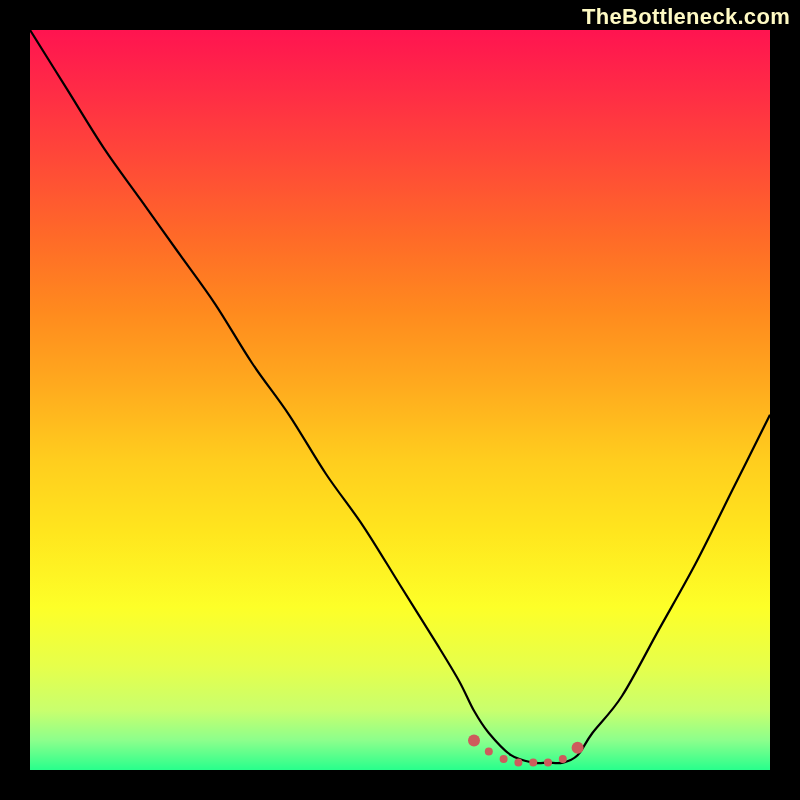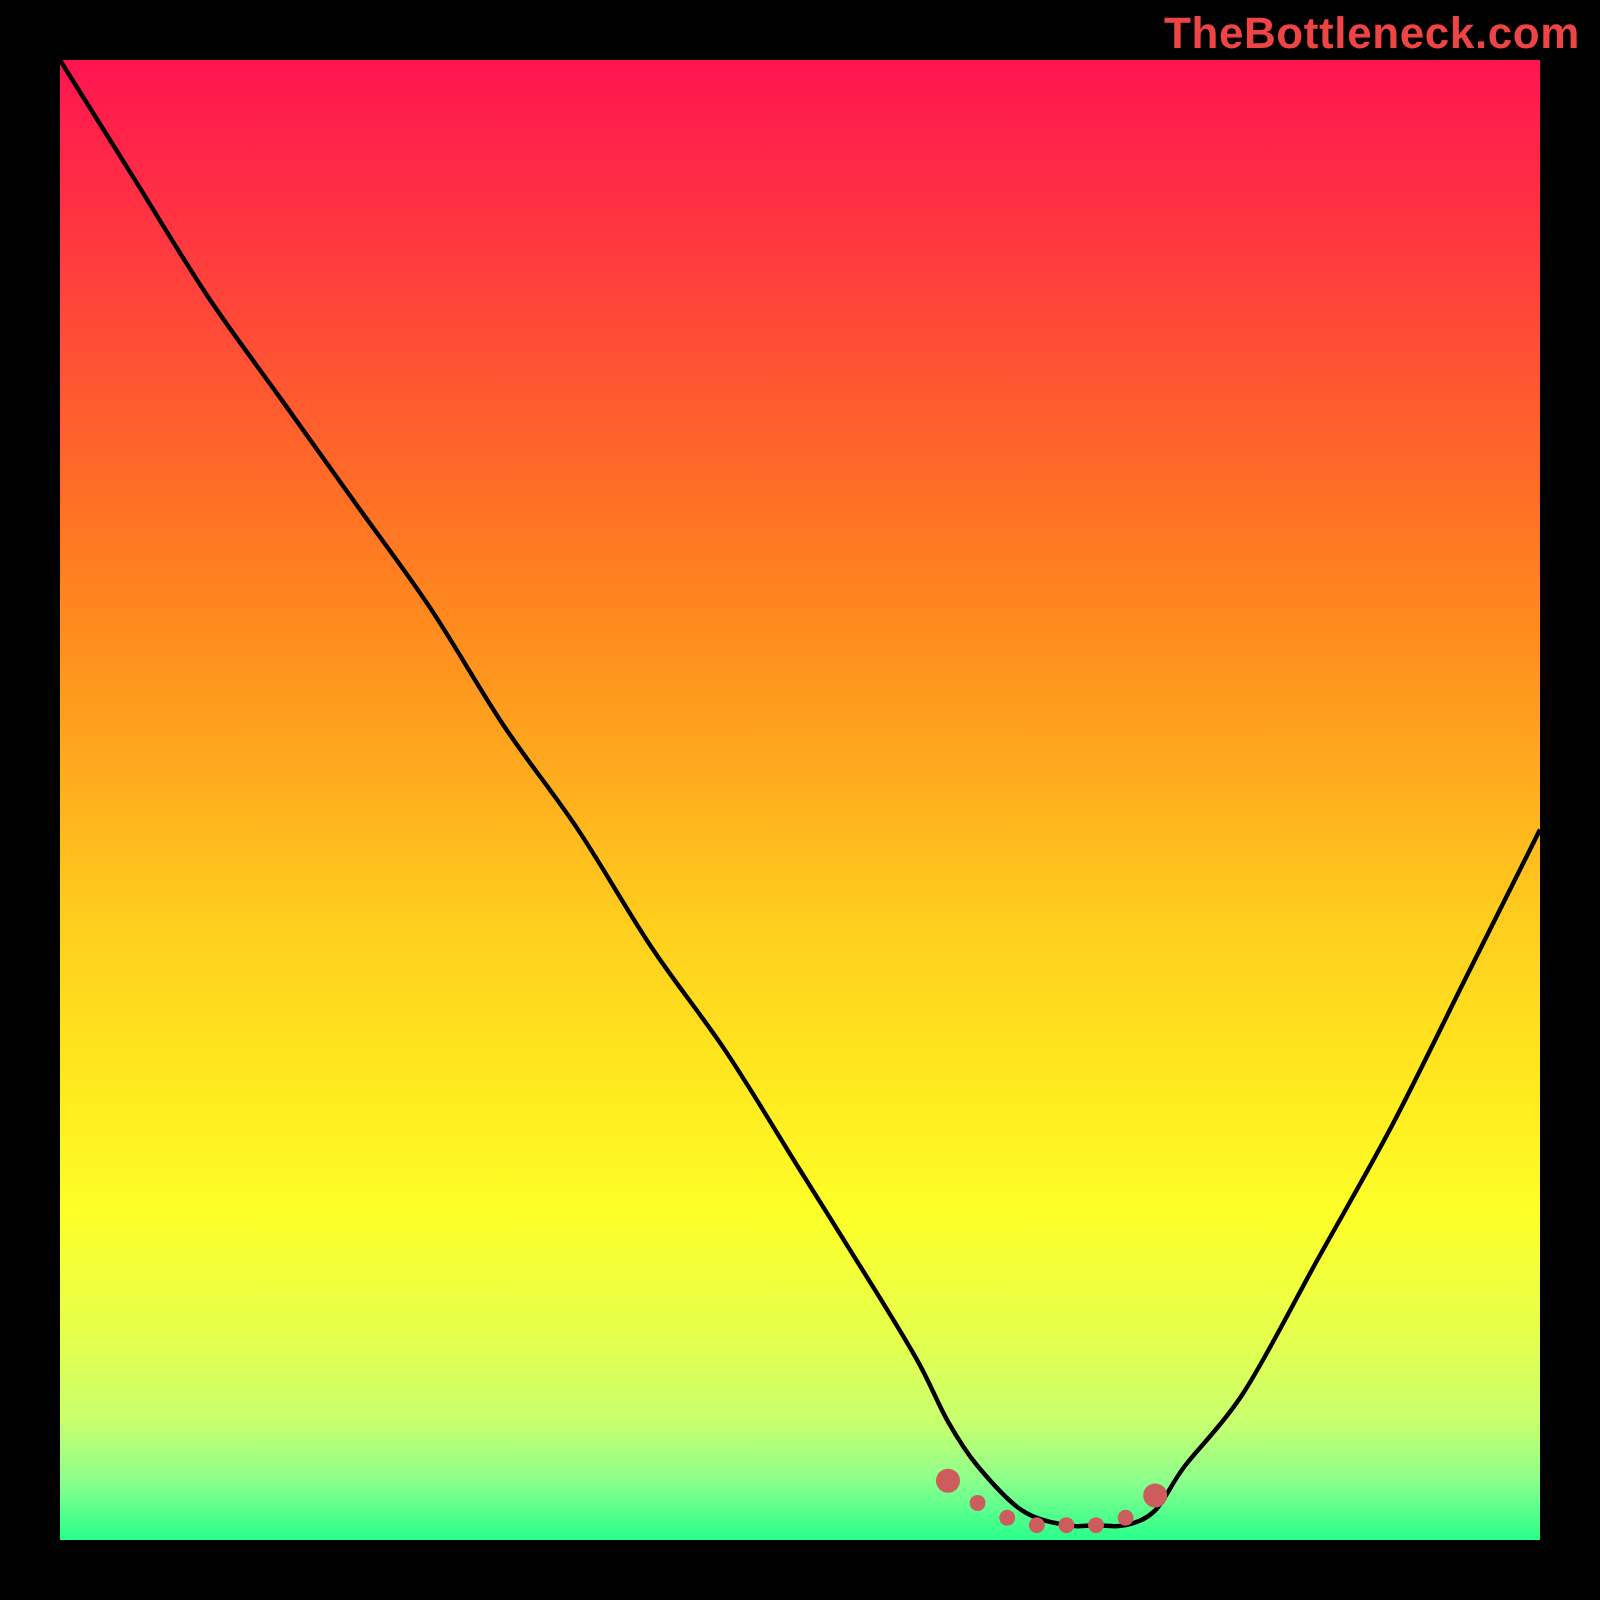--- a/index.html
+++ b/index.html
@@ -14,21 +14,21 @@
   .frame {
     position: relative;
     width: 800px;
     height: 800px;
     background: #000;
   }
   .watermark {
     position: absolute;
     top: 4px;
     right: 10px;
-    color: #ef4444;
+    color: #fef9c3;
     font-size: 22px;
     font-weight: bold;
     letter-spacing: 0.3px;
     user-select: none;
   }
   .plot {
     position: absolute;
     left: 30px;
     top: 30px;
     width: 740px;

